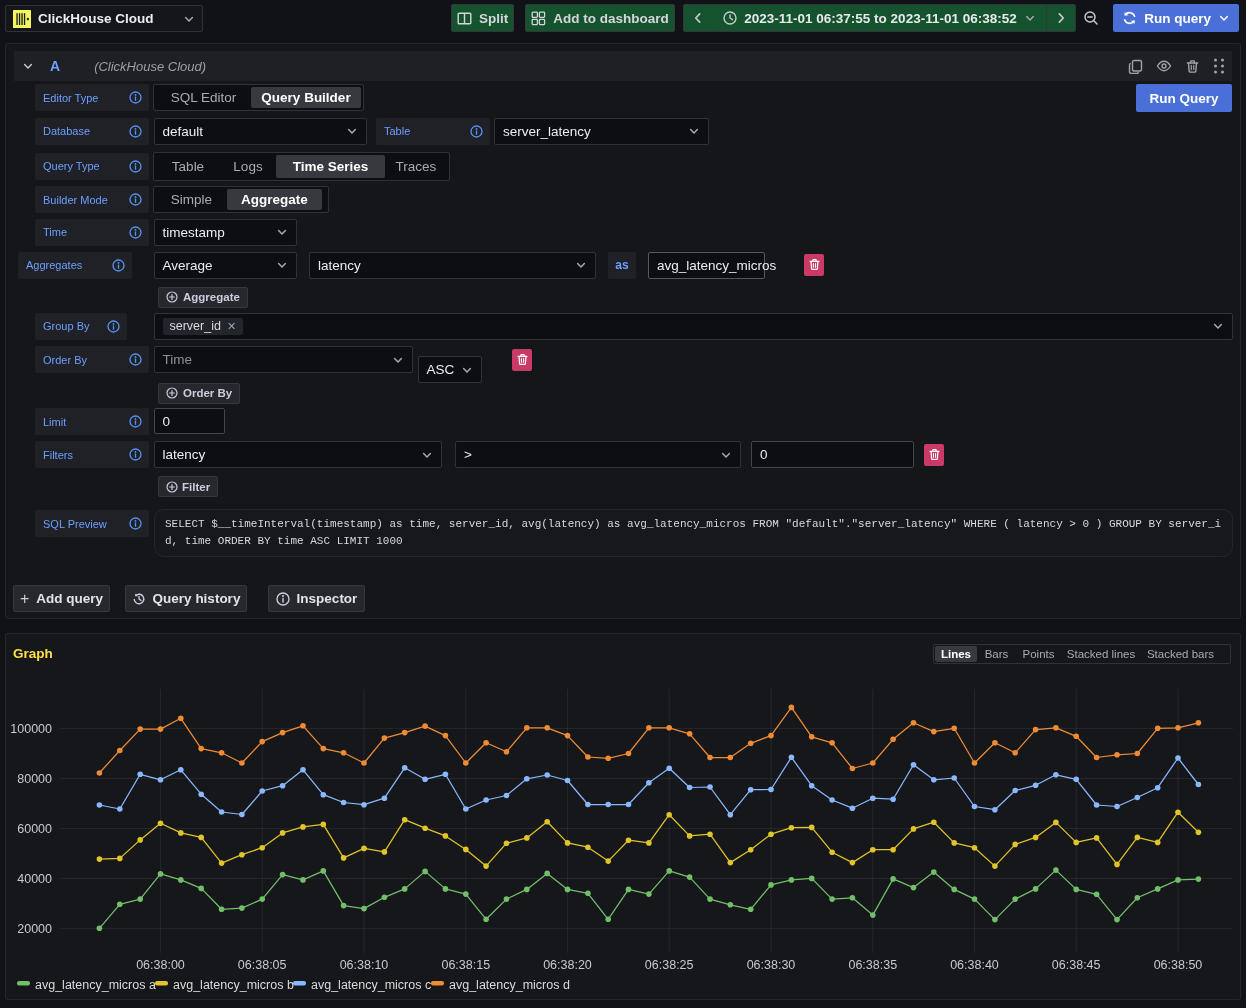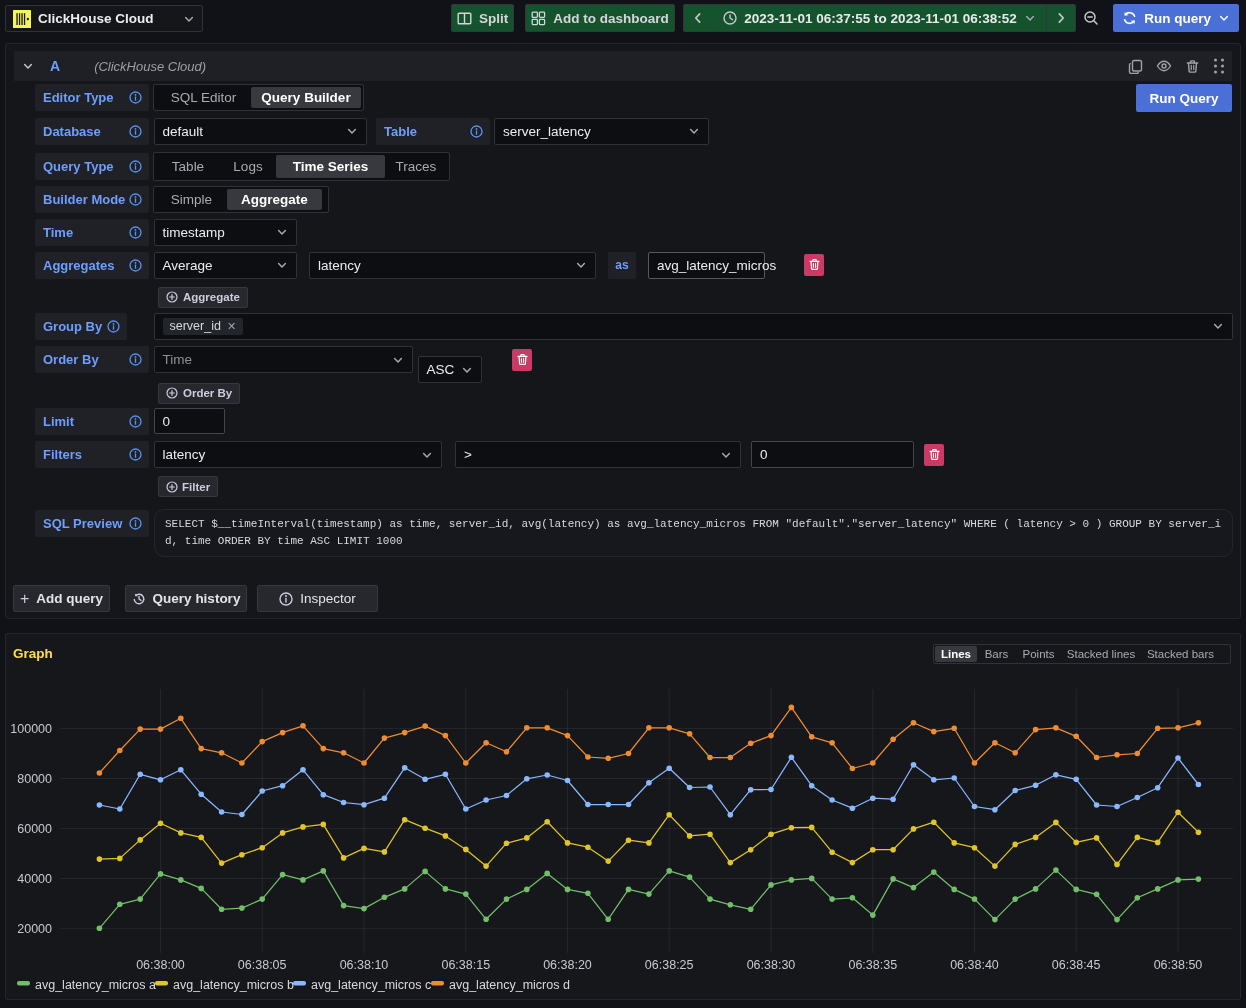--- a/index.html
+++ b/index.html
@@ -1,20 +1,20 @@
 <!DOCTYPE html>
 <html><head><meta charset="utf-8">
 <style>
 *{margin:0;padding:0;box-sizing:border-box}
 html,body{width:1246px;height:1008px;background:#111217;font-family:"Liberation Sans",sans-serif;overflow:hidden;position:relative}
 .abs{position:absolute}
 .btn{position:absolute;display:flex;align-items:center;justify-content:center;background:#14532d;border:1px solid #34363c;border-radius:2px;color:#d5d6db;font-weight:700}
 .sel{position:absolute;display:flex;align-items:center;background:#0d0e12;border:1px solid #2f323a;border-radius:2px;color:#ecedf0;font-size:13.5px;padding:12px 8px}
 .sel .car{margin-left:auto}
-.lbl{position:absolute;display:flex;align-items:center;background:#1f2127;border-radius:2px;color:#6e9fff;font-size:13px;font-weight:700;padding:0 7px 0 8px;width:114px;height:27px;white-space:nowrap}
+.lbl{position:absolute;display:flex;align-items:center;background:#1f2127;border-radius:2px;color:#6e9fff;font-size:11px;font-weight:400;padding:0 7px 0 8px;width:114px;height:27px;white-space:nowrap}
 .lbl .info{margin-left:auto}
 .radio{position:absolute;display:flex;align-items:center;background:#0d0e12;border:1px solid #2f323a;border-radius:2px;padding:2px}
 .radio .opt{display:flex;align-items:center;justify-content:center;height:100%;color:#a8abb2;font-size:13.5px;border-radius:2px}
 .radio .opt.on{background:#37393f;color:#fff;font-weight:700}
 .addbtn{position:absolute;display:flex;align-items:center;background:#26282d;border:1px solid #36383e;border-radius:2px;color:#ccccdc;font-size:11.5px;font-weight:700;padding:0 7px;height:21px}
 .tbtn{position:absolute;display:flex;align-items:center;justify-content:center;background:#c93a64;border-radius:2px;width:20px}
 svg{display:block}
 </style></head><body>
 
 <div class="abs" style="left:0;top:0;width:1246px;height:40px;background:#111217"></div>
@@ -197,21 +197,21 @@
       </svg>
     </span></div>
 <div class="sel" style="left:153.5px;top:218.5px;width:143px;height:27px">
     <span style="color:#ecedf0">timestamp</span>
     <span class="car">
       <svg width="12" height="12" viewBox="0 0 12 12" style="">
         <path d="M2.64 4.5600000000000005 L6.0 7.92 L9.36 4.5600000000000005" fill="none" stroke="#a8a9b0" stroke-width="1.5" stroke-linecap="round" stroke-linejoin="round"></path>
       </svg>
     </span>
   </div>
-<div class="lbl" style="left:35px;top:251.5px;width:114px">Aggregates<span class="info">
+<div class="lbl" style="left:18px;top:251.5px;width:114px">Aggregates<span class="info">
       <svg width="13" height="13" viewBox="0 0 13 13" style="">
         <circle cx="6.5" cy="6.5" r="5.5" fill="none" stroke="#5794f2" stroke-width="1.3"></circle>
         <circle cx="6.5" cy="3.9" r="0.9" fill="#5794f2"></circle>
         <rect x="5.85" y="5.46" width="1.3" height="4.29" fill="#5794f2"></rect>
       </svg>
     </span></div>
 <div class="sel" style="left:153.5px;top:251.5px;width:143px;height:27px">
     <span style="color:#ecedf0">Average</span>
     <span class="car">
       <svg width="12" height="12" viewBox="0 0 12 12" style="">
@@ -360,21 +360,21 @@
 <div class="abs" style="left:154px;top:509px;width:1079px;height:48px;background:#16181d;border:1px solid #24262b;border-radius:10px;padding:6px 10px;color:#d8d9da;font-family:'Liberation Mono',monospace;font-size:11px;line-height:17px;white-space:nowrap">
     <div>SELECT $__timeInterval(timestamp) as time, server_id, avg(latency) as avg_latency_micros FROM "default"."server_latency" WHERE ( latency &gt; 0 ) GROUP BY server_i</div>
     <div>d, time ORDER BY time ASC LIMIT 1000</div>
   </div>
 <div class="abs" style="left:13px;top:585px;width:97px;height:27px;background:#26282d;border:1px solid #36383e;border-radius:2px;display:flex;align-items:center;justify-content:center;gap:7px;color:#e3e4e8;font-size:13.5px;font-weight:700"><span style="font-size:16px;font-weight:400;color:#ccccdc">+</span>Add query</div>
 <div class="abs" style="left:125px;top:585px;width:122px;height:27px;background:#26282d;border:1px solid #36383e;border-radius:2px;display:flex;align-items:center;justify-content:center;gap:7px;color:#e3e4e8;font-size:13.5px;font-weight:700"><svg width="14" height="14" viewBox="0 0 14 14" style="">
       <path d="M2.2 7 a4.8 4.8 0 1 0 1.4 -3.4" fill="none" stroke="#ccccdc" stroke-width="1.4"></path>
 <path d="M3.2 1.4 V4.2 H6 Z" fill="#ccccdc"></path>
 <path d="M7 4.4 V7 L9 8.4" fill="none" stroke="#ccccdc" stroke-width="1.4" stroke-linecap="round"></path>
     </svg>Query history</div>
-<div class="abs" style="left:257px;top:585px;width:121px;height:27px;background:#26282d;border:1px solid #36383e;border-radius:2px;display:flex;align-items:center;justify-content:center;gap:7px;color:#e3e4e8;font-size:13.5px;font-weight:400"><svg width="14" height="14" viewBox="0 0 14 14" style="">
+<div class="abs" style="left:268px;top:585px;width:97px;height:27px;background:#26282d;border:1px solid #36383e;border-radius:2px;display:flex;align-items:center;justify-content:center;gap:7px;color:#e3e4e8;font-size:13.5px;font-weight:700"><svg width="14" height="14" viewBox="0 0 14 14" style="">
       <circle cx="7.0" cy="7.0" r="6.0" fill="none" stroke="#ccccdc" stroke-width="1.4"></circle>
       <circle cx="7.0" cy="4.06" r="1" fill="#ccccdc"></circle>
       <rect x="6.3" y="5.88" width="1.4" height="4.760000000000001" fill="#ccccdc"></rect>
     </svg>Inspector</div>
 <div class="abs" style="left:5px;top:633px;width:1236px;height:367px;background:#15171b;border:1px solid #24262b;border-radius:2px"></div>
 <div class="abs" style="left:13px;top:646px;color:#fde047;font-size:13.5px;font-weight:700">Graph</div>
 <div class="radio" style="left:933px;top:644px;width:298px;height:20px;padding:1px;background:#15171b">
     <div class="opt on" style="width:42px;font-size:11.5px">Lines</div>
     <div class="opt " style="width:39px;font-size:11.5px">Bars</div>
     <div class="opt " style="width:45px;font-size:11.5px">Points</div>

